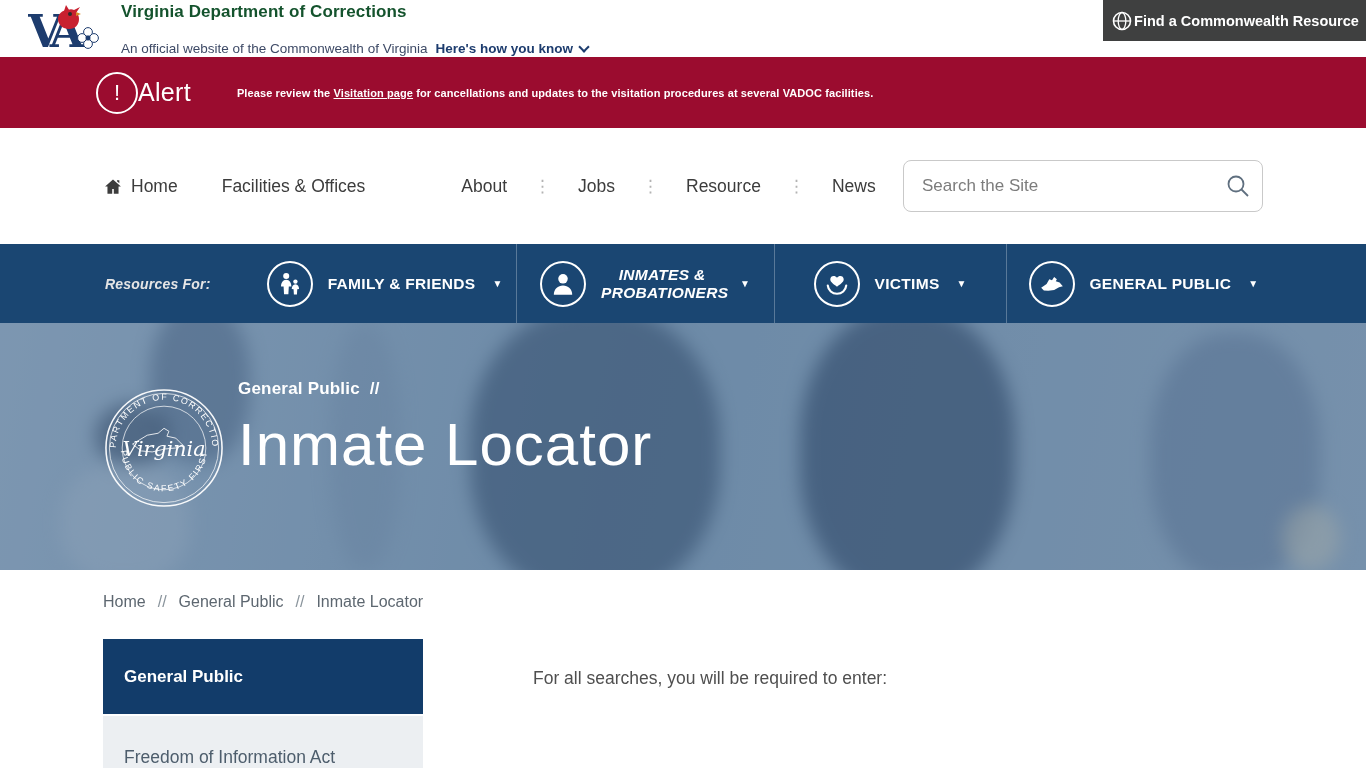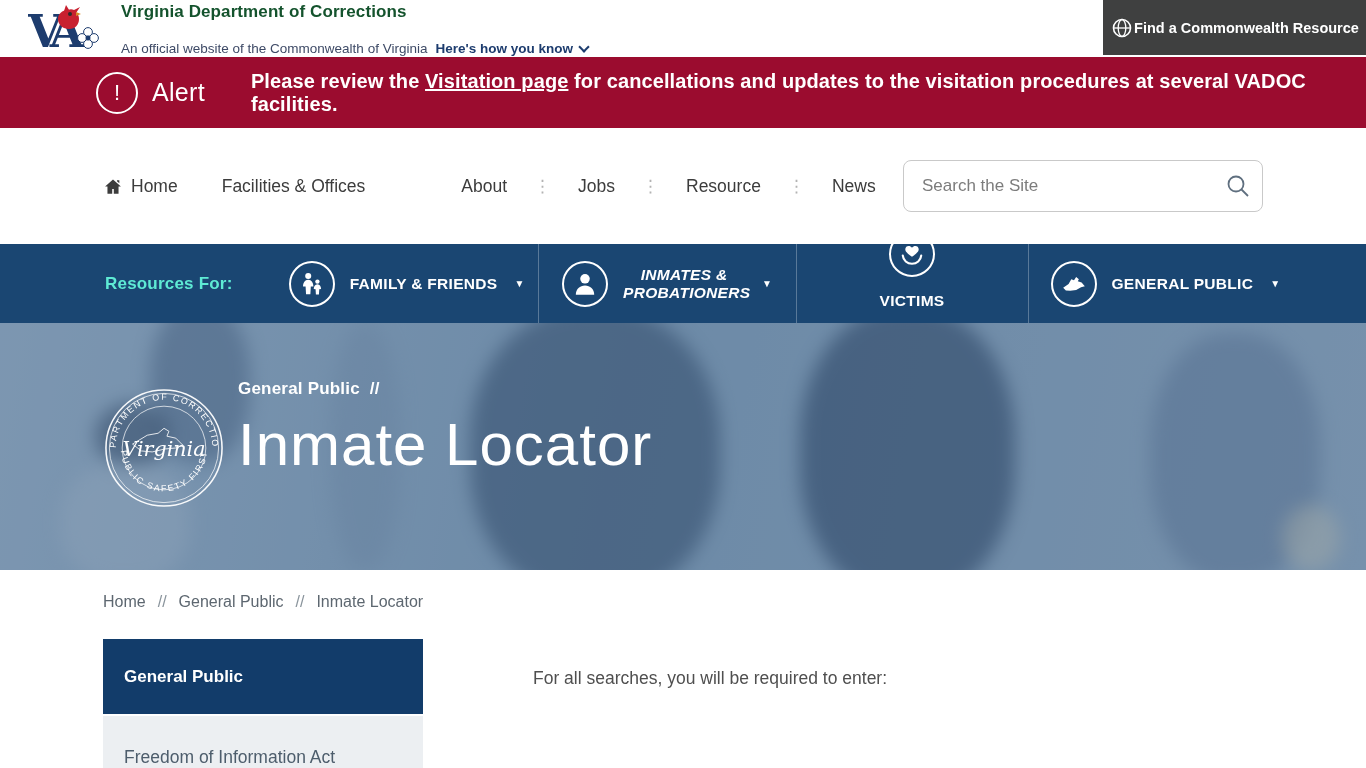--- a/index.html
+++ b/index.html
@@ -9,53 +9,53 @@
 
   
   .header { position:relative; height:57px; background:#fff; display:flex; align-items:center; }
   .va-logo { margin-left:28px; flex:0 0 auto; }
   .title-block { margin-left:13px; }
   .site-title { font-size:17px; font-weight:bold; color:#14532d; letter-spacing:.1px; }
   .subtitle-row { display:flex; align-items:center; margin-top:19px; font-size:13.5px; color:#3e4a66; }
   .how-link { margin-left:8px; font-weight:bold; color:#1d3c6e; cursor:pointer; }
   .chev { width:8px; height:8px; border-right:2px solid #1d3c6e; border-bottom:2px solid #1d3c6e;
     transform:rotate(45deg); margin:-3px 0 0 7px; }
-  .resource-box { position:absolute; top:0; right:0; width:263px; height:55px; background:#3f4040;
+  .resource-box { position:absolute; top:0; right:0; width:263px; height:41px; background:#3f4040;
     display:flex; align-items:center; justify-content:center; gap:0; cursor:pointer; }
   .resource-box span { color:#fff; font-size:14.5px; font-weight:bold; }
 
   
   .alert-bar { height:71px; background:#9b0c2f; display:flex; align-items:center; padding-left:96px; }
   .alert-circle { width:42px; height:42px; border:2px solid #fff; border-radius:50%;
     display:flex; align-items:center; justify-content:center; color:#fff; font-size:22px; font-weight:300; flex:0 0 auto;}
-  .alert-word { color:#fff; font-size:25px; font-weight:300; margin-left:14px; letter-spacing:.3px; }
-  .alert-msg { color:#fff; font-size:20px; font-weight:bold; margin-left:46px; letter-spacing:.1px; }
+  .alert-word { color:#fff; font-size:25px; font-weight:300; letter-spacing:.3px; }
+  .alert-msg { color:#fff; font-size:11px; font-weight:bold; margin-left:46px; letter-spacing:.1px; }
   .alert-msg a { color:#fff; text-decoration:underline; cursor:pointer; }
 
   
   .nav-row { height:116px; background:#fff; display:flex; align-items:center; padding:0 103px; }
   .nav-item { font-size:17.5px; color:#3c3c3c; cursor:pointer; display:flex; align-items:center; gap:8px; }
   .nav-home { margin-right:44px; }
   .nav-fo { margin-right:96px; }
   .nav-dots { color:#b3b3b3; font-size:17px; margin:0 27px; letter-spacing:0; line-height:1; user-select:none; }
   .search-wrap { margin-left:auto; position:relative; width:360px; }
   .search-input { width:100%; height:52px; border:1px solid #c9c9c9; border-radius:8px;
     padding:0 52px 0 18px; font-size:17px; color:#444; font-family:"Liberation Sans",sans-serif; outline:none; }
   .search-input::placeholder { color:#7c7c7c; }
   .search-btn { position:absolute; right:12px; top:13px; cursor:pointer; }
 
   
   .res-bar { height:79px; background:#1a4672; display:flex; align-items:stretch; }
-  .res-label { display:flex; align-items:center; margin-left:105px; color:#5eead4; font-size:17px;
-    font-weight:bold; letter-spacing:.2px; flex:0 0 auto; }
+  .res-label { display:flex; align-items:center; margin-left:105px; color:#e5e5e5; font-size:14px;
+    font-style:italic; font-weight:bold; letter-spacing:.2px; flex:0 0 auto; }
   .res-item { display:flex; align-items:center; justify-content:center; gap:15px; cursor:pointer; }
   .res-item.b { border-left:1px solid rgba(255,255,255,.28); }
   .ri-1 { width:262px; margin-left:43px; }
   .ri-2 { width:258px;font-style:italic; }
-  .ri-3 { width:232px;flex-direction:column; }
+  .ri-3 { width:232px; }
   .ri-4 { flex:1; justify-content:flex-start; padding-left:22px; }
   .icon-circle { width:46px; height:46px; border:2px solid #fff; border-radius:50%;
     display:flex; align-items:center; justify-content:center; flex:0 0 auto; }
   .res-name { color:#fff; font-size:15.5px; font-weight:600; letter-spacing:.3px; text-align:center; line-height:1.15; }
   .rn-wrap { max-width:122px; }
   .caret { color:#fff; font-size:10px; margin-left:2px; }
 
   
   .hero { position:relative; height:247px; overflow:hidden;
     background:linear-gradient(100deg,#a9bdd0 0%,#8aa5bd 45%,#9db2c6 100%); }

